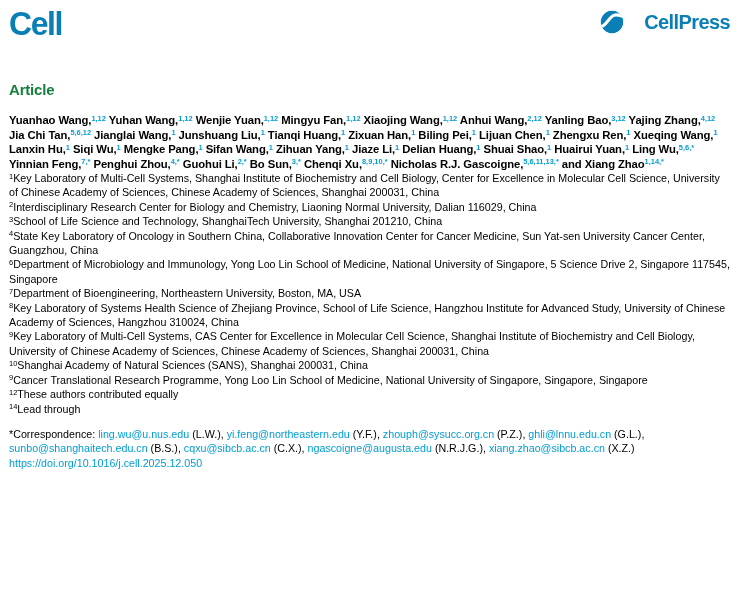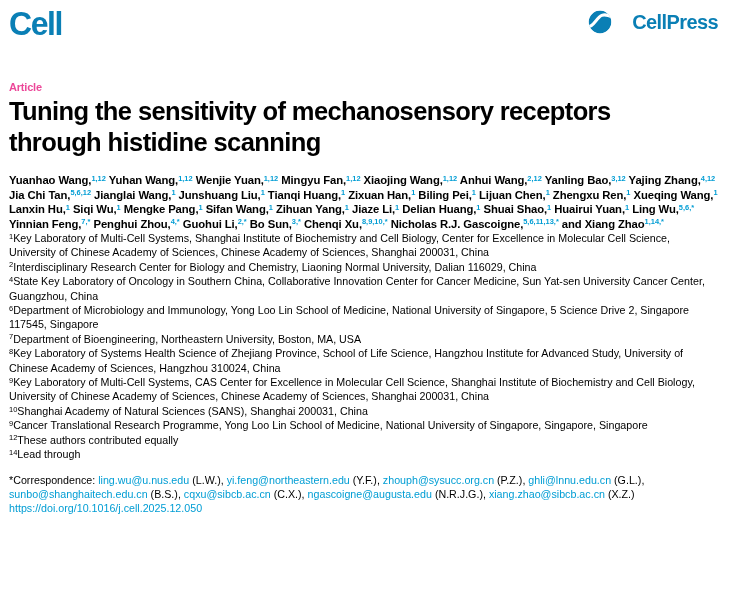--- a/index.html
+++ b/index.html
@@ -4,21 +4,21 @@
 <style>
   * { margin: 0; padding: 0; box-sizing: border-box; }
   html, body { background: #ffffff; }
   body {
     width: 738px;
     height: 599px;
     overflow: hidden;
     font-family: "Liberation Sans", "DejaVu Sans", sans-serif;
     color: #000;
   }
-  .page { padding: 6px 20px 0 9px; }
+  .page { padding: 6px 8px 0 9px; }
 
   
   .masthead {
     display: flex;
     justify-content: space-between;
     align-items: flex-start;
     height: 38px;
   }
   .cell-logo {
     font-size: 33px;
@@ -39,23 +39,23 @@
   .cp-text {
     font-size: 20px;
     font-weight: 700;
     letter-spacing: -0.6px;
     color: #0a7fb5;
   }
 
   
   .kicker {
     margin-top: 37px;
-    font-size: 11px;
+    font-size: 15px;
     font-weight: 700;
-    color: #ec4899;
+    color: #15803d;
     letter-spacing: -0.2px;
   }
   .title {
     margin-top: 3px;
     max-width: 690px;
     font-size: 25.5px;
     line-height: 31px;
     font-weight: 700;
     letter-spacing: -0.6px;
     color: #000;
@@ -128,27 +128,27 @@
             <path d="M-4 26 C 8 33, 13 13, 23 9 C 29 6.5, 35 9, 44 13" stroke="#ffffff" stroke-width="5" fill="none"></path>
           </g>
         </svg>
       </span>
       <span class="cp-text">CellPress</span>
     </div>
   </header>
 
   <div class="kicker">Article</div>
 
-  <h1 class="title">Tuning the sensitivity of mechanosensory receptors through histidine scanning</h1>
 
   <div class="authors"><span class="author-item"><span class="author-name">Yuanhao Wang,</span><sup class="author-sup">1,12</sup></span> <span class="author-item"><span class="author-name">Yuhan Wang,</span><sup class="author-sup">1,12</sup></span> <span class="author-item"><span class="author-name">Wenjie Yuan,</span><sup class="author-sup">1,12</sup></span> <span class="author-item"><span class="author-name">Mingyu Fan,</span><sup class="author-sup">1,12</sup></span> <span class="author-item"><span class="author-name">Xiaojing Wang,</span><sup class="author-sup">1,12</sup></span> <span class="author-item"><span class="author-name">Anhui Wang,</span><sup class="author-sup">2,12</sup></span> <span class="author-item"><span class="author-name">Yanling Bao,</span><sup class="author-sup">3,12</sup></span> <span class="author-item"><span class="author-name">Yajing Zhang,</span><sup class="author-sup">4,12</sup></span> <span class="author-item"><span class="author-name">Jia Chi Tan,</span><sup class="author-sup">5,6,12</sup></span> <span class="author-item"><span class="author-name">Jianglai Wang,</span><sup class="author-sup">1</sup></span> <span class="author-item"><span class="author-name">Junshuang Liu,</span><sup class="author-sup">1</sup></span> <span class="author-item"><span class="author-name">Tianqi Huang,</span><sup class="author-sup">1</sup></span> <span class="author-item"><span class="author-name">Zixuan Han,</span><sup class="author-sup">1</sup></span> <span class="author-item"><span class="author-name">Biling Pei,</span><sup class="author-sup">1</sup></span> <span class="author-item"><span class="author-name">Lijuan Chen,</span><sup class="author-sup">1</sup></span> <span class="author-item"><span class="author-name">Zhengxu Ren,</span><sup class="author-sup">1</sup></span> <span class="author-item"><span class="author-name">Xueqing Wang,</span><sup class="author-sup">1</sup></span> <span class="author-item"><span class="author-name">Lanxin Hu,</span><sup class="author-sup">1</sup></span> <span class="author-item"><span class="author-name">Siqi Wu,</span><sup class="author-sup">1</sup></span> <span class="author-item"><span class="author-name">Mengke Pang,</span><sup class="author-sup">1</sup></span> <span class="author-item"><span class="author-name">Sifan Wang,</span><sup class="author-sup">1</sup></span> <span class="author-item"><span class="author-name">Zihuan Yang,</span><sup class="author-sup">1</sup></span> <span class="author-item"><span class="author-name">Jiaze Li,</span><sup class="author-sup">1</sup></span> <span class="author-item"><span class="author-name">Delian Huang,</span><sup class="author-sup">1</sup></span> <span class="author-item"><span class="author-name">Shuai Shao,</span><sup class="author-sup">1</sup></span> <span class="author-item"><span class="author-name">Huairui Yuan,</span><sup class="author-sup">1</sup></span> <span class="author-item"><span class="author-name">Ling Wu,</span><sup class="author-sup">5,6,*</sup></span> <span class="author-item"><span class="author-name">Yinnian Feng,</span><sup class="author-sup">7,*</sup></span> <span class="author-item"><span class="author-name">Penghui Zhou,</span><sup class="author-sup">4,*</sup></span> <span class="author-item"><span class="author-name">Guohui Li,</span><sup class="author-sup">2,*</sup></span> <span class="author-item"><span class="author-name">Bo Sun,</span><sup class="author-sup">3,*</sup></span> <span class="author-item"><span class="author-name">Chenqi Xu,</span><sup class="author-sup">8,9,10,*</sup></span> <span class="author-item"><span class="author-name">Nicholas R.J. Gascoigne,</span><sup class="author-sup">5,6,11,13,*</sup></span> <span class="author-item"><span class="author-name">and Xiang Zhao</span><sup class="author-sup">1,14,*</sup></span> </div>
 
   <div class="affiliations">
       <div class="affiliation"><sup class="aff-sup">1</sup><span class="aff-text">Key Laboratory of Multi-Cell Systems, Shanghai Institute of Biochemistry and Cell Biology, Center for Excellence in Molecular Cell Science, University of Chinese Academy of Sciences, Chinese Academy of Sciences, Shanghai 200031, China</span></div>
       <div class="affiliation"><sup class="aff-sup">2</sup><span class="aff-text">Interdisciplinary Research Center for Biology and Chemistry, Liaoning Normal University, Dalian 116029, China</span></div>
+      <div class="affiliation"><sup class="aff-sup">3</sup><span class="aff-text">School of Life Science and Technology, ShanghaiTech University, Shanghai 201210, China</span></div>
       <div class="affiliation"><sup class="aff-sup">4</sup><span class="aff-text">State Key Laboratory of Oncology in Southern China, Collaborative Innovation Center for Cancer Medicine, Sun Yat-sen University Cancer Center, Guangzhou, China</span></div>
       <div class="affiliation"><sup class="aff-sup">6</sup><span class="aff-text">Department of Microbiology and Immunology, Yong Loo Lin School of Medicine, National University of Singapore, 5 Science Drive 2, Singapore 117545, Singapore</span></div>
       <div class="affiliation"><sup class="aff-sup">7</sup><span class="aff-text">Department of Bioengineering, Northeastern University, Boston, MA, USA</span></div>
       <div class="affiliation"><sup class="aff-sup">8</sup><span class="aff-text">Key Laboratory of Systems Health Science of Zhejiang Province, School of Life Science, Hangzhou Institute for Advanced Study, University of Chinese Academy of Sciences, Hangzhou 310024, China</span></div>
       <div class="affiliation"><sup class="aff-sup">9</sup><span class="aff-text">Key Laboratory of Multi-Cell Systems, CAS Center for Excellence in Molecular Cell Science, Shanghai Institute of Biochemistry and Cell Biology, University of Chinese Academy of Sciences, Chinese Academy of Sciences, Shanghai 200031, China</span></div>
       <div class="affiliation"><sup class="aff-sup">10</sup><span class="aff-text">Shanghai Academy of Natural Sciences (SANS), Shanghai 200031, China</span></div>
       <div class="affiliation"><sup class="aff-sup">9</sup><span class="aff-text">Cancer Translational Research Programme, Yong Loo Lin School of Medicine, National University of Singapore, Singapore, Singapore</span></div>
       <div class="affiliation"><sup class="aff-sup">12</sup><span class="aff-text">These authors contributed equally</span></div>
       <div class="affiliation"><sup class="aff-sup">14</sup><span class="aff-text">Lead through</span></div>
     </div>

